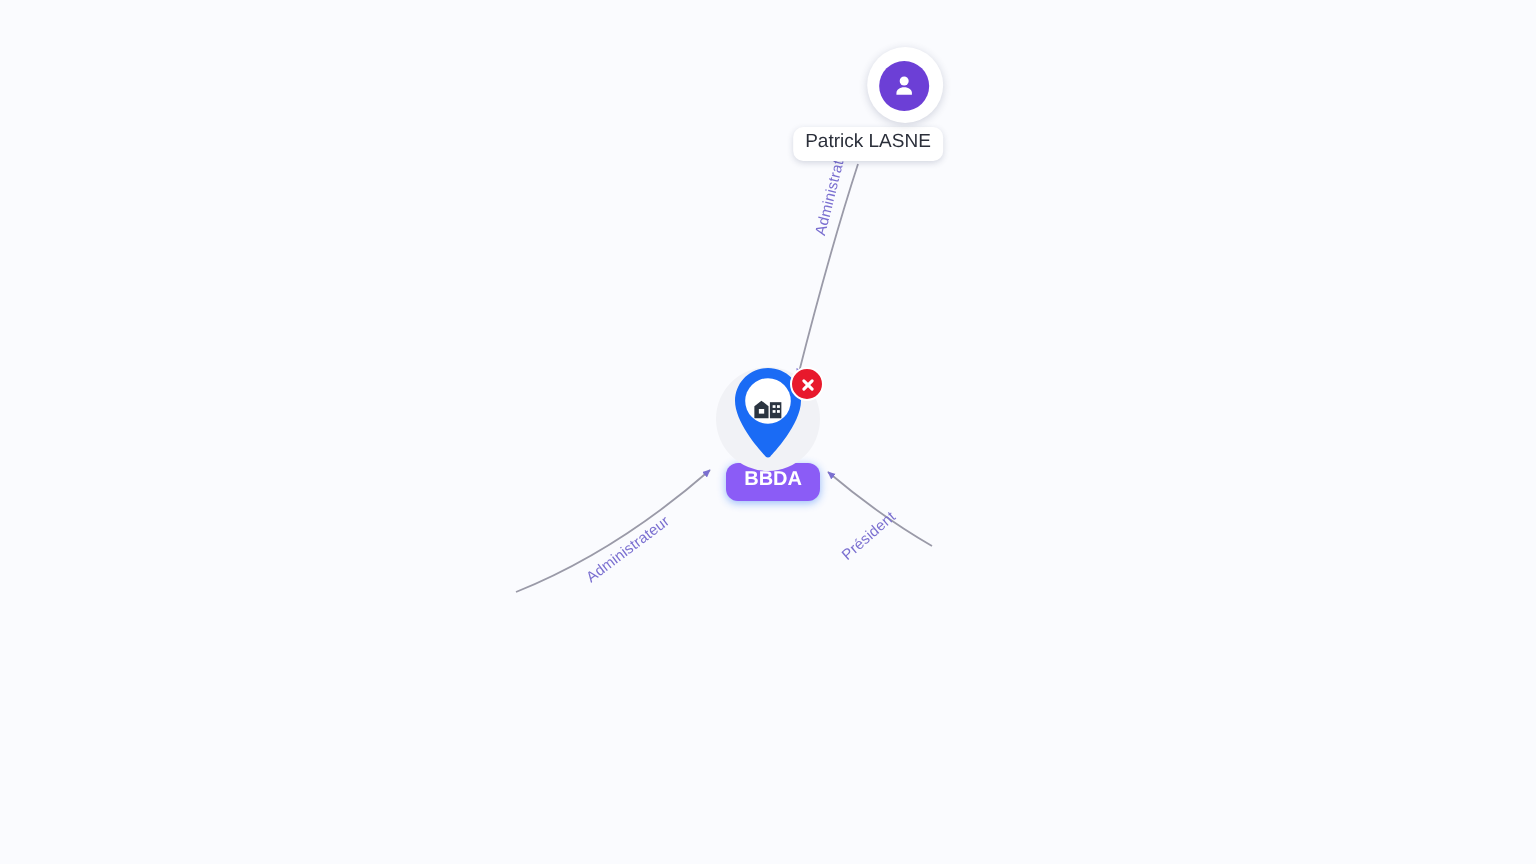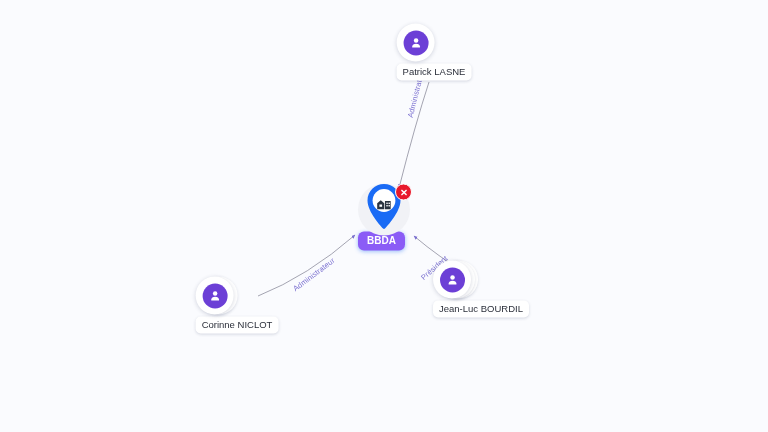--- a/index.html
+++ b/index.html
@@ -28,21 +28,21 @@
     top: 0;
     width: 768px;
     height: 432px;
   }
 
   
   .node {
     position: absolute;
     display: flex;
     flex-direction: column;
-    align-items: flex-start;
+    align-items: flex-end;
     transform: translate(-50%, -50%);
   }
 
   
   .person-card {
     position: relative;
     width: 38px;
     height: 38px;
   }
   .stack-card {
@@ -193,50 +193,21 @@
           <svg width="15" height="15" viewBox="0 0 24 24" fill="#ffffff">
             <circle cx="12" cy="8" r="3.6"></circle>
             <path d="M12 13c-3.6 0-6.2 2.1-6.2 4.6V19h12.4v-1.4c0-2.5-2.6-4.6-6.2-4.6z"></path>
           </svg>
         </div>
       </div>
     </div>
     <div class="node-label">Patrick LASNE</div>
   </div>
 
-  <div class="node" style="left:237px; top:305px;">
-    <div class="person-card">
-      <div class="stack-card s1"></div>
-      <div class="person-circle">
-        <div class="avatar">
-          <svg width="15" height="15" viewBox="0 0 24 24" fill="#ffffff">
-            <circle cx="12" cy="8" r="3.6"></circle>
-            <path d="M12 13c-3.6 0-6.2 2.1-6.2 4.6V19h12.4v-1.4c0-2.5-2.6-4.6-6.2-4.6z"></path>
-          </svg>
-        </div>
-      </div>
-    </div>
-    <div class="node-label">Corinne NICLOT</div>
-  </div>
-
-  <div class="node" style="left:481px; top:289px;">
-    <div class="person-card">
-      <div class="stack-card s2"></div>
-      <div class="stack-card s1"></div>
-      <div class="person-circle">
-        <div class="avatar">
-          <svg width="15" height="15" viewBox="0 0 24 24" fill="#ffffff">
-            <circle cx="12" cy="8" r="3.6"></circle>
-            <path d="M12 13c-3.6 0-6.2 2.1-6.2 4.6V19h12.4v-1.4c0-2.5-2.6-4.6-6.2-4.6z"></path>
-          </svg>
-        </div>
-      </div>
-    </div>
-    <div class="node-label">Jean-Luc BOURDIL</div>
-  </div>
+
 
   <div class="node" style="left:384px; top:217px;">
     <div class="company-halo">
       <div class="pin">
         <svg width="40" height="52" viewBox="0 0 40 52" xmlns="http://www.w3.org/2000/svg">
           <path d="M20 2.5c-9.1 0-16.5 7.3-16.5 16.4 0 11.7 14.2 26.6 15.3 27.8a1.6 1.6 0 0 0 2.4 0C22.3 45.5 36.5 30.6 36.5 18.9 36.5 9.8 29.1 2.5 20 2.5z" fill="#1a6bf5"></path>
           <circle cx="20" cy="19" r="11.4" fill="#ffffff"></circle>
         </svg>
       </div>
       <div class="pin-glyph">

